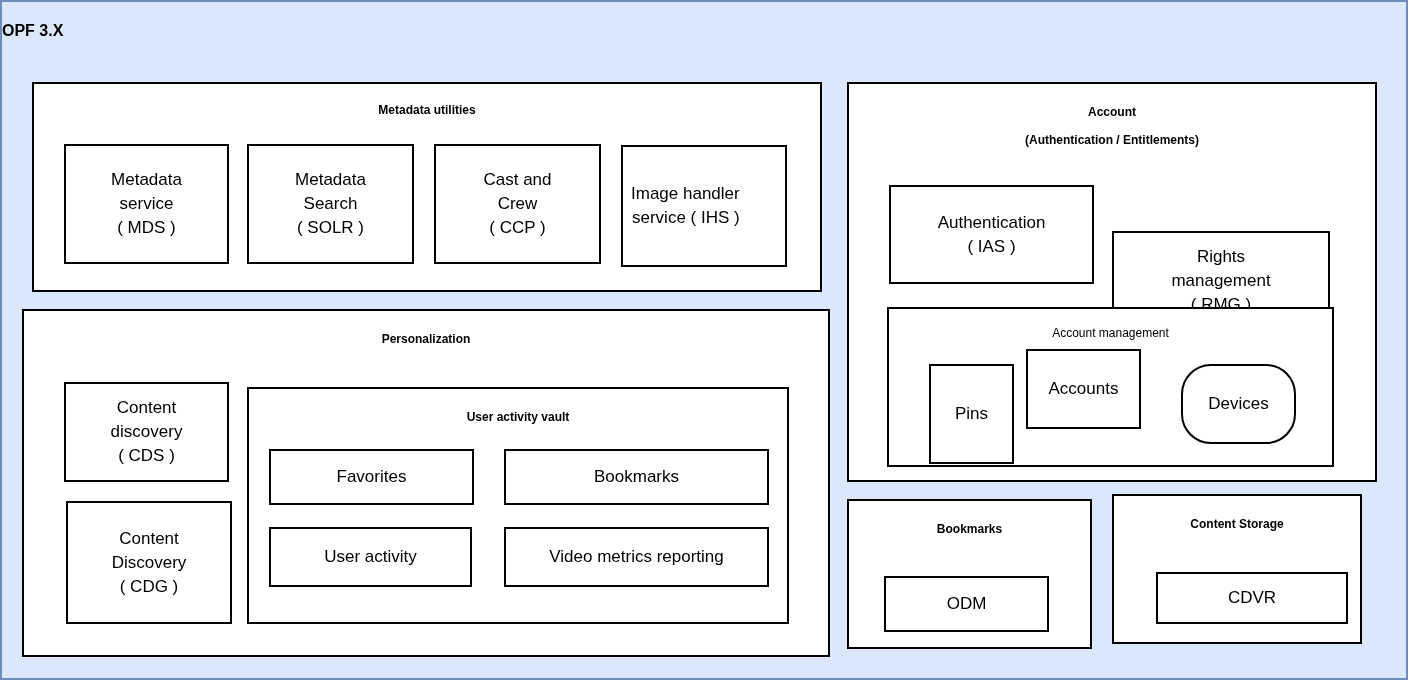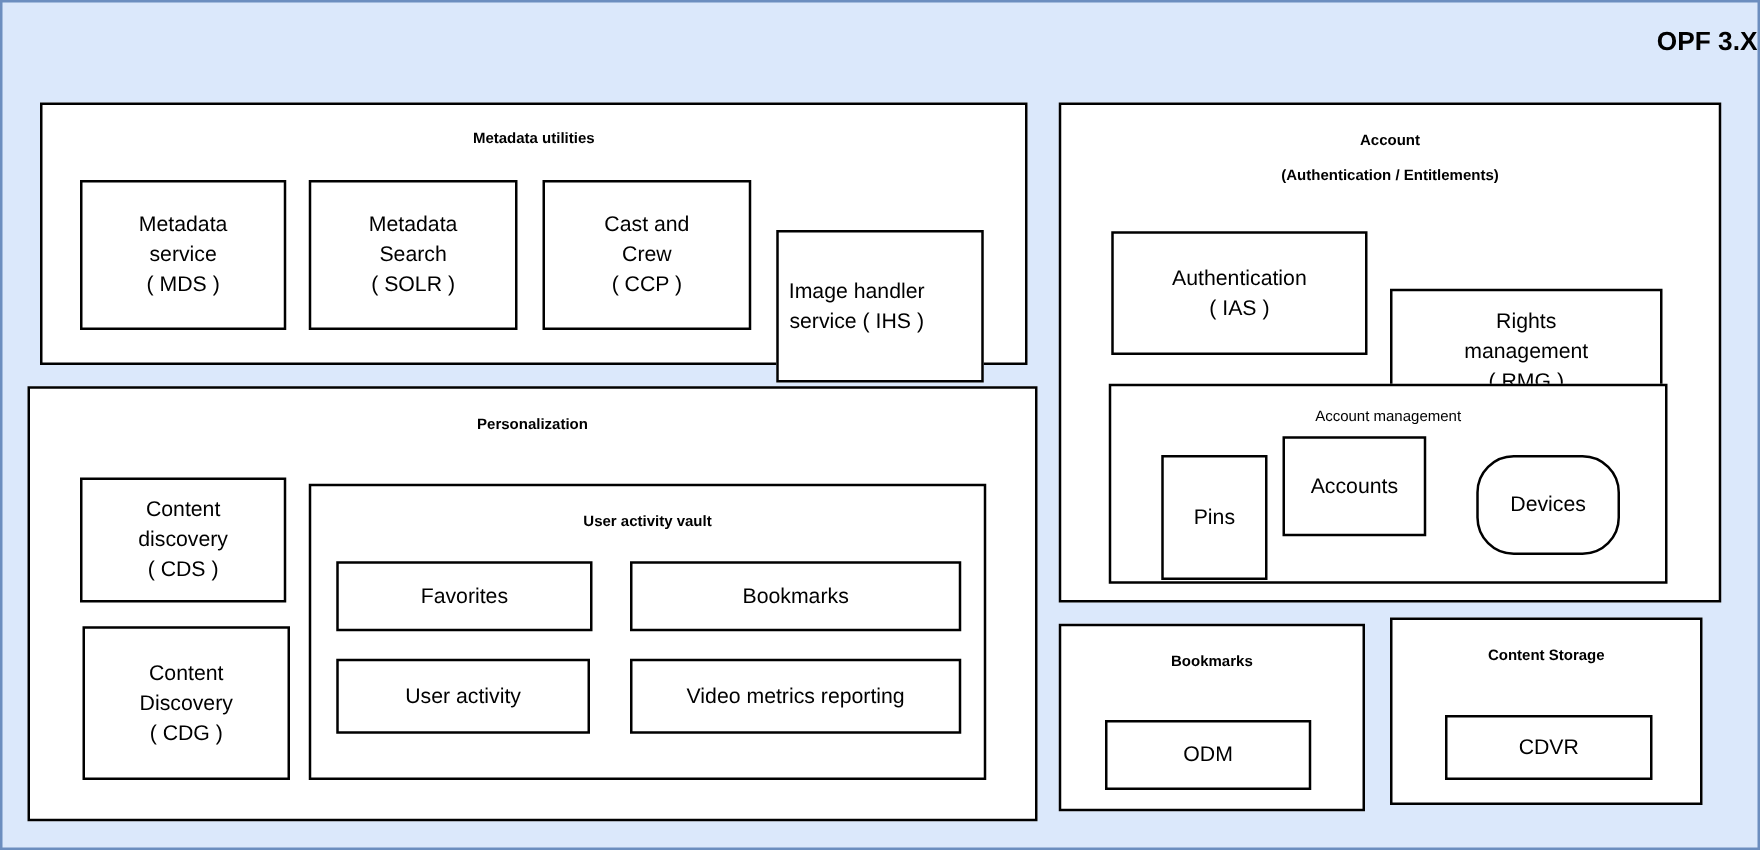--- a/index.html
+++ b/index.html
@@ -11,22 +11,22 @@
     border: 2px solid #6c8ebf;
     box-sizing: border-box;
     font-family: "Liberation Sans", "DejaVu Sans", sans-serif;
     color: #000000;
     overflow: hidden;
   }
   .diagram-title {
     position: absolute;
     left: 0; right: 0;
     top: 20px;
-    text-align: right;
-    font-size: 21px;
+    text-align: left;
+    font-size: 16px;
     font-weight: bold;
     white-space: pre-line;
   }
   .panel {
     position: absolute;
     background: #ffffff;
     border: 2px solid #000000;
     box-sizing: border-box;
   }
   .panel-title {
@@ -47,24 +47,23 @@
     display: flex;
     align-items: center;
     justify-content: center;
     text-align: center;
     font-size: 17px;
     line-height: 24px;
     white-space: pre-line;
   }
   .box.left-align {
     justify-content: flex-start;
-    text-align: center;
+    text-align: right;
     padding-left: 8px;
     padding-right: 12px;
-    margin-top: 39px;
   }
 </style>
 </head>
 <body>
 
 <div class="canvas">
 
   <div class="diagram-title">OPF 3.X</div>
 
   <section class="panel" style="left:30px; top:80px; width:790px; height:210px;">
@@ -117,16 +116,16 @@
     </section>
   </section>
 
   <section class="panel" style="left:845px; top:497px; width:245px; height:150px;">
     <div class="panel-title" style="top:14px;">Bookmarks</div>
     <div class="box" style="left:35px; top:75px; width:165px; height:56px;">ODM</div>
   </section>
 
   <section class="panel" style="left:1110px; top:492px; width:250px; height:150px;">
     <div class="panel-title" style="top:14px;">Content Storage</div>
-    <div class="box" style="left:42px; top:76px; width:166px; height:52px;">CDVR</div>
+    <div class="box" style="left:42px; top:76px; width:192px; height:52px;">CDVR</div>
   </section>
 
 </div>
 
 </body></html>

